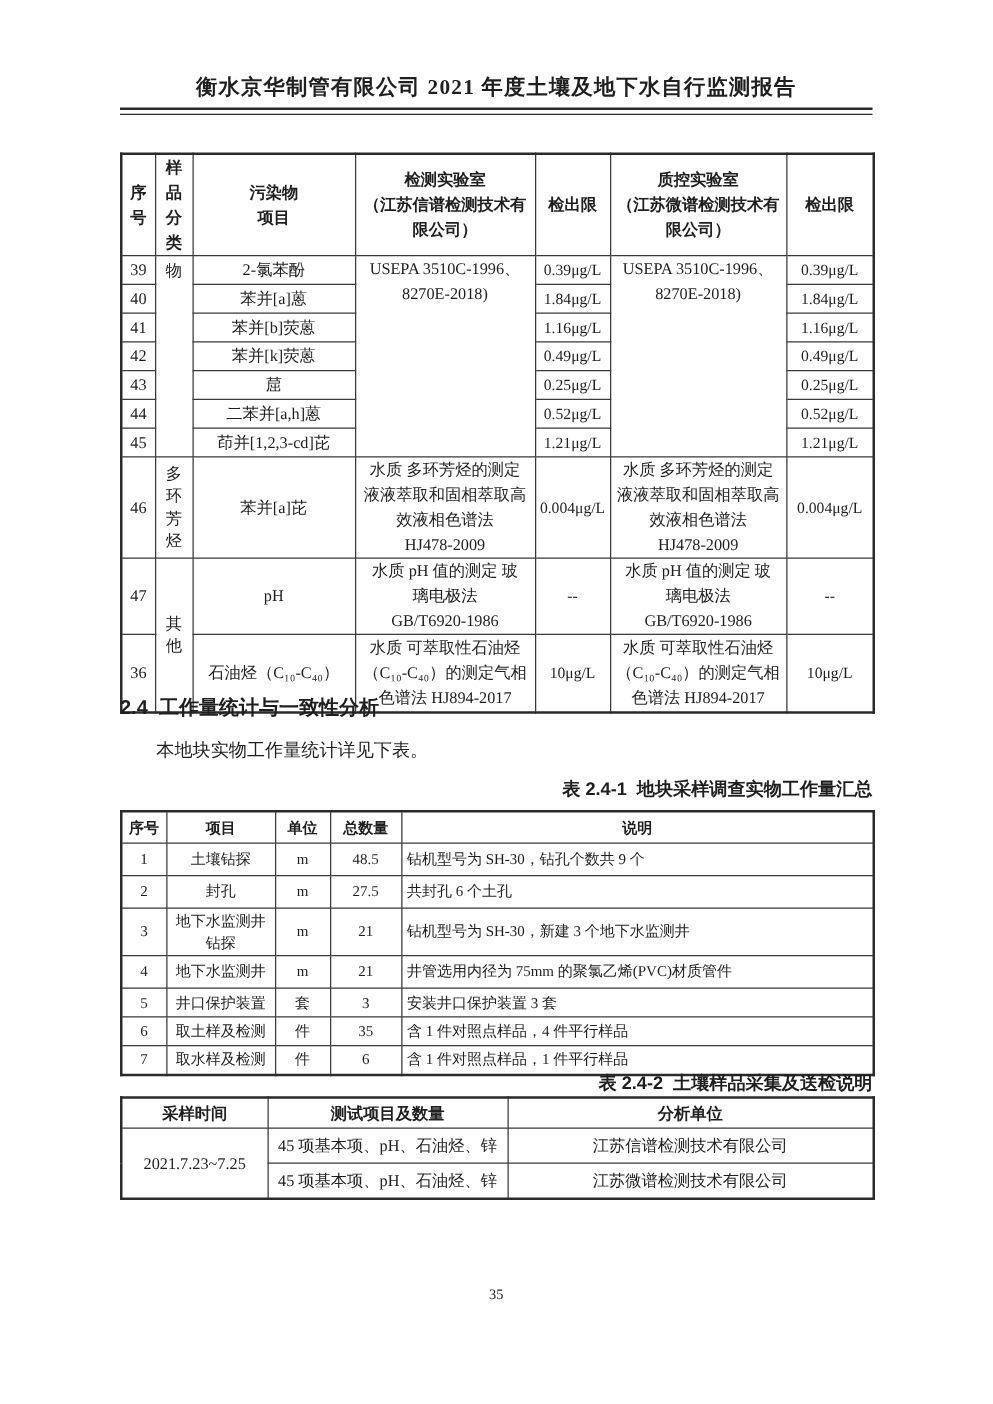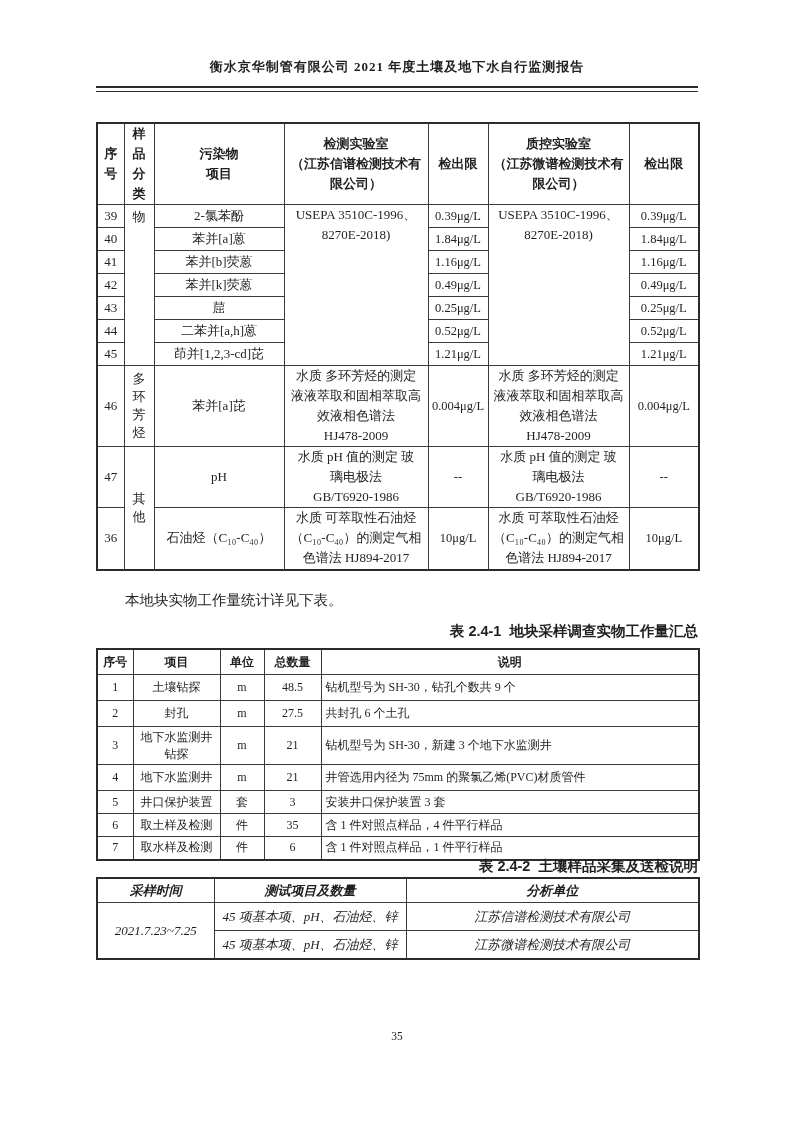--- a/index.html
+++ b/index.html
@@ -1,20 +1,20 @@
 <!DOCTYPE html>
 <html><head>
 <meta charset="utf-8">
 <style>
   html,body{margin:0;padding:0;background:#ffffff;}
   .page{position:relative;width:794px;height:1123px;background:#ffffff;overflow:hidden;
         font-family:"Liberation Serif","DejaVu Serif",serif;color:#1f1f1f;}
 
   .running-header{position:absolute;top:58px;left:96px;width:602px;text-align:center;}
-  .running-header .title{font-size:13px;font-weight:bold;letter-spacing:1px;}
+  .running-header .title{font-size:17px;font-weight:bold;letter-spacing:1px;}
   .header-rule{position:absolute;top:86px;left:96px;width:602px;height:3px;
                border-top:2px solid #2b2b2b;border-bottom:1px solid #2b2b2b;}
 
   table{border-collapse:collapse;table-layout:fixed;background:#fff;}
   td,th{border:1px solid #3a3a3a;font-weight:normal;text-align:center;vertical-align:middle;
         padding:0 2px;white-space:pre-line;overflow:hidden;}
   table.outer{border:2px solid #2b2b2b;}
 
   
   .lab-table{position:absolute;top:122px;left:96px;width:602px;font-size:13px;}
@@ -37,21 +37,21 @@
   .t1-title{top:622px;}
   .t2-title{top:857px;}
 
   
   .work-table{position:absolute;top:648px;left:96px;width:602px;font-size:12px;}
   .work-table th{font-weight:bold;height:24px;}
   .work-table td{line-height:17px;}
   .work-table td.note{text-align:left;padding-left:4px;}
 
   
-  .sample-table{position:absolute;top:877px;left:96px;width:602px;font-size:13px;font-style:italic;}
+  .sample-table{position:absolute;top:877px;left:96px;width:602px;font-size:13px;}
   .sample-table th{font-weight:bold;height:23px;}
   .sample-table td{height:27px;}
 
   .page-number{position:absolute;top:1030px;left:0;width:794px;text-align:center;
                font-size:11.5px;}
 </style>
 </head>
 <body>
 
 <div class="page">
@@ -175,20 +175,21 @@
 色谱法 HJ894-2017</td>
       <td class="limit">10μg/L</td>
       <td class="method">水质 可萃取性石油烃
 （C₁₀-C₄₀）的测定气相
 色谱法 HJ894-2017</td>
       <td class="limit">10μg/L</td>
     </tr>
   </tbody>
     </table>
 
+  <div class="section-heading">2.4  工作量统计与一致性分析</div>
   <div class="body-paragraph">本地块实物工作量统计详见下表。</div>
 
   <div class="table-title t1-title">表 2.4-1  地块采样调查实物工作量汇总</div>
   <table class="work-table outer">
     <colgroup>
       <col style="width:36px">
         <col style="width:87px">
         <col style="width:44px">
       <col style="width:57px">
         <col style="width:378px">

